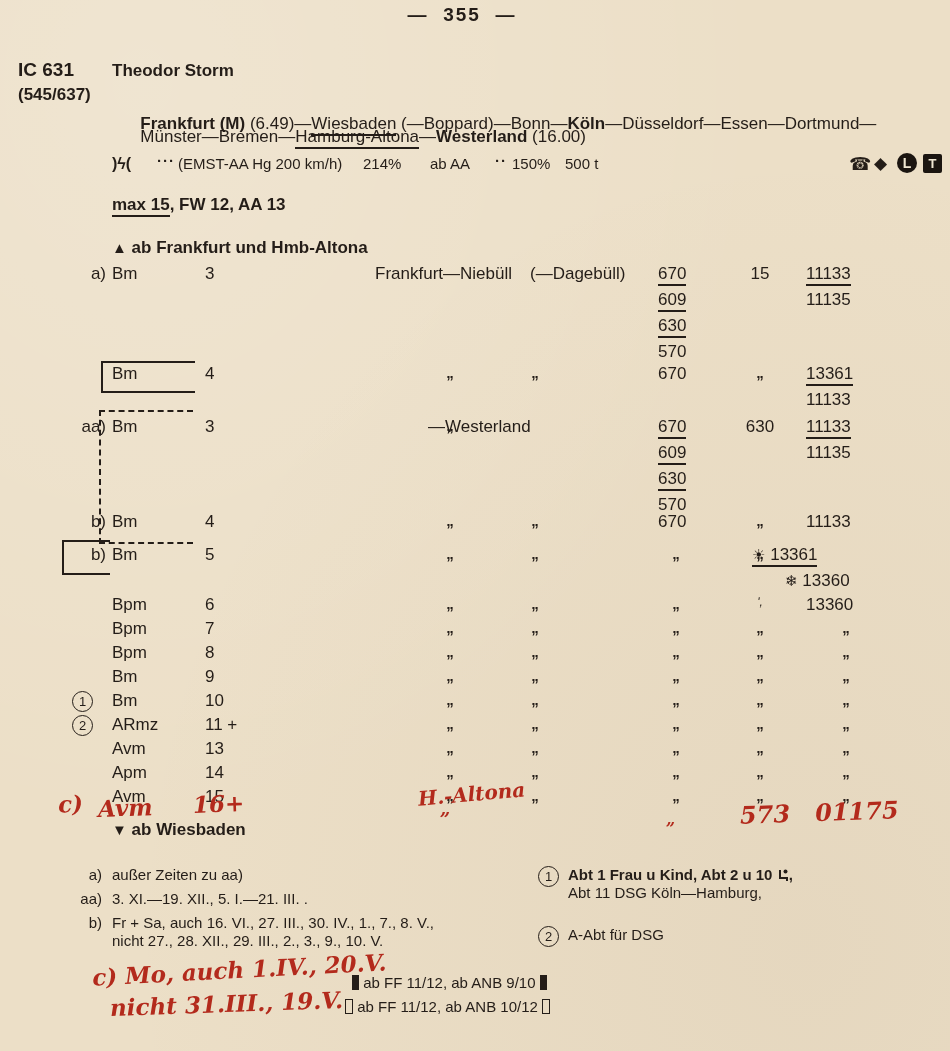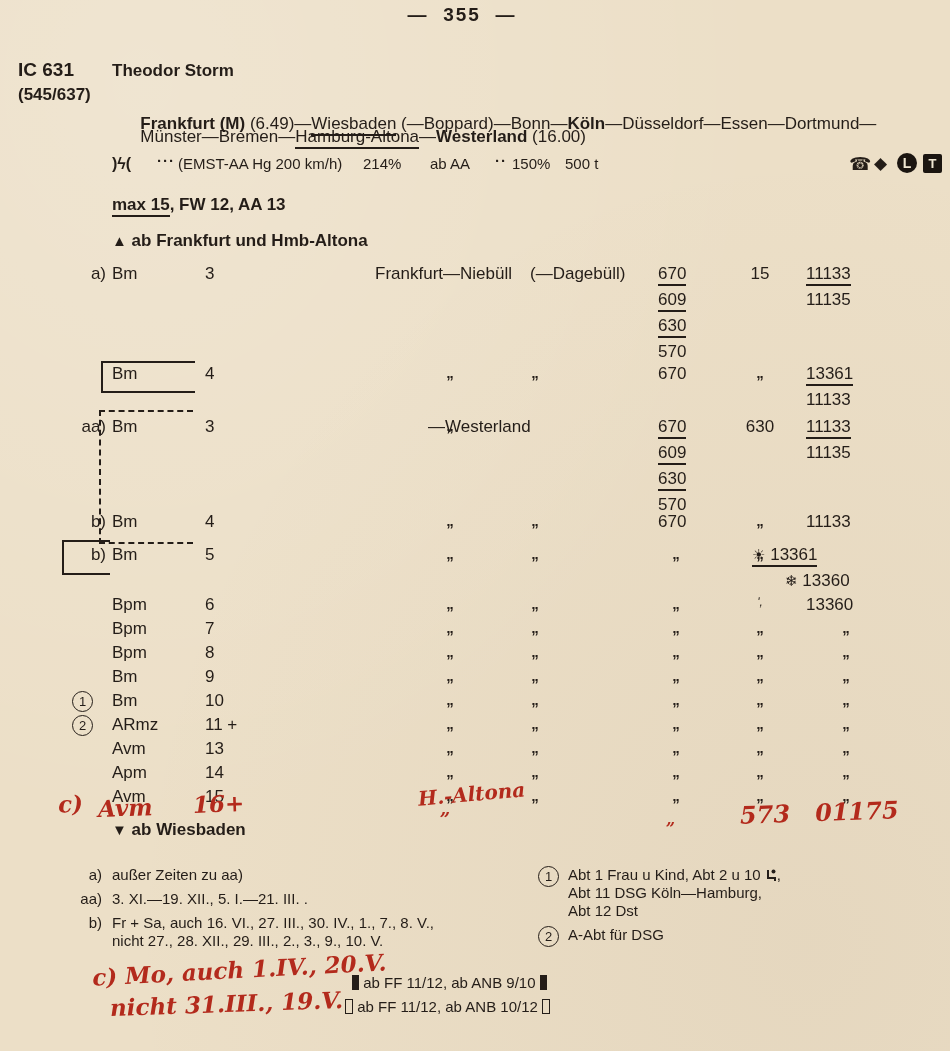--- a/index.html
+++ b/index.html
@@ -92,21 +92,21 @@
     <span class="cell" style="left:565px;">500 t</span>
     <span class="cell" style="left:849px;top:-2px;font-size:18px;">☎</span>
     <span class="cell" style="left:874px;top:-2px;font-size:17px;">◆</span>
     <span class="cell badge-c" style="left:897px;top:-2px;">L</span>
     <span class="cell badge-s" style="left:923px;top:-1px;">T</span>
   </div>
   <div class="line bold t17" style="top:195px;padding-left:32px;">
     <span class="cell" style="left:112px;"><span class="ul">max 15</span><span>, FW 12, AA 13</span></span>
   </div>
 
-  <div class="line bold t17" style="top:231px;text-align:right;">
+  <div class="line bold t17" style="top:238px;text-align:right;">
     <span class="cell" style="left:112px;"><span style="font-size:15px;">▲</span><span> ab Frankfurt und Hmb-Altona</span></span>
   </div>
 
   <div class="box box-bm"></div>
   <div class="box-dash" style="position:absolute;"></div>
   <div class="box box-b"></div>
 
   <div class="line t17" style="top:264px;">
     <span class="cell lab">a)</span>
     <span class="cell typ">Bm</span>
@@ -297,31 +297,28 @@
   <div class="line t15" style="top:914px;">
     <span class="cell" style="left:58px;width:44px;text-align:right;">b)</span>
     <span class="cell" style="left:112px;">Fr + Sa, auch 16. VI., 27. III., 30. IV., 1., 7., 8. V.,</span>
   </div>
   <div class="line t15" style="top:932px;">
     <span class="cell" style="left:112px;">nicht 27., 28. XII., 29. III., 2., 3., 9., 10. V.</span>
   </div>
 
   <div class="line t15" style="top:866px;">
     <span class="cell circle" style="left:538px;">1</span>
-    <span class="cell" style="left:568px;"><span>Abt 1 Frau u Kind, Abt 2 u 10 </span><svg width="12" height="13" viewBox="0 0 12 13" style="vertical-align:-2px;">
+    <span class="cell" style="left:568px;font-weight:bold;"><span>Abt 1 Frau u Kind, Abt 2 u 10 </span><svg width="12" height="13" viewBox="0 0 12 13" style="vertical-align:-2px;">
           <circle cx="8.5" cy="2.5" r="2" fill="#241d18"></circle>
           <path d="M3 1 V9 H10 V12" stroke="#241d18" stroke-width="2" fill="none"></path>
         </svg><span>,</span></span>
   </div>
   <div class="line t15" style="top:884px;">
     <span class="cell" style="left:568px;">Abt 11 DSG Köln—Hamburg,</span>
   </div>
-  <div class="line t15" style="top:902px;">
-    <span class="cell" style="left:568px;">Abt 12 Dst</span>
-  </div>
   <div class="line t15" style="top:926px;">
     <span class="cell circle" style="left:538px;">2</span>
     <span class="cell" style="left:568px;">A-Abt für DSG</span>
   </div>
 
   <div class="line" style="top:956px;">
     <span class="cell pen" style="left:92px;font-size:23px;transform:rotate(-3deg);">c) Mo, auch 1.IV., 20.V.</span>
   </div>
   <div class="line" style="top:990px;">
     <span class="cell pen" style="left:110px;font-size:23px;transform:rotate(-2deg);">nicht 31.III., 19.V.</span>

